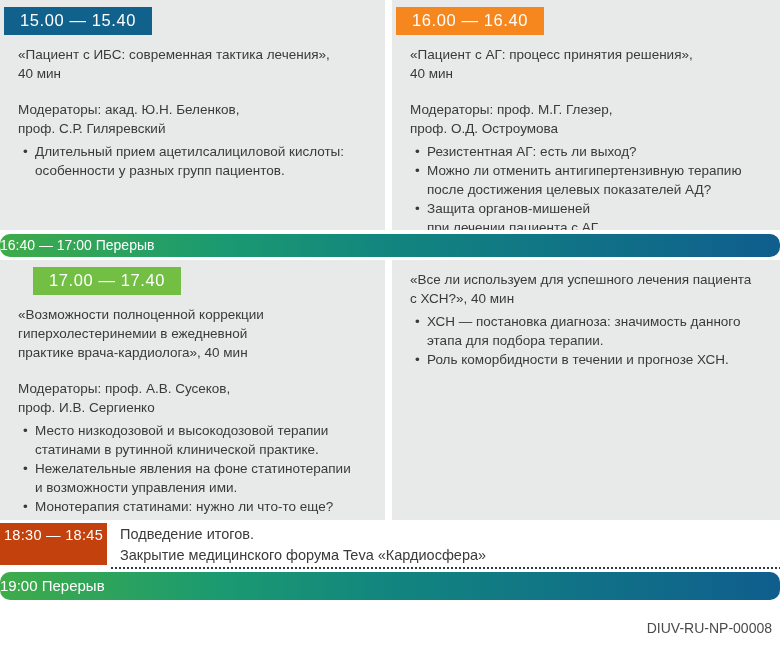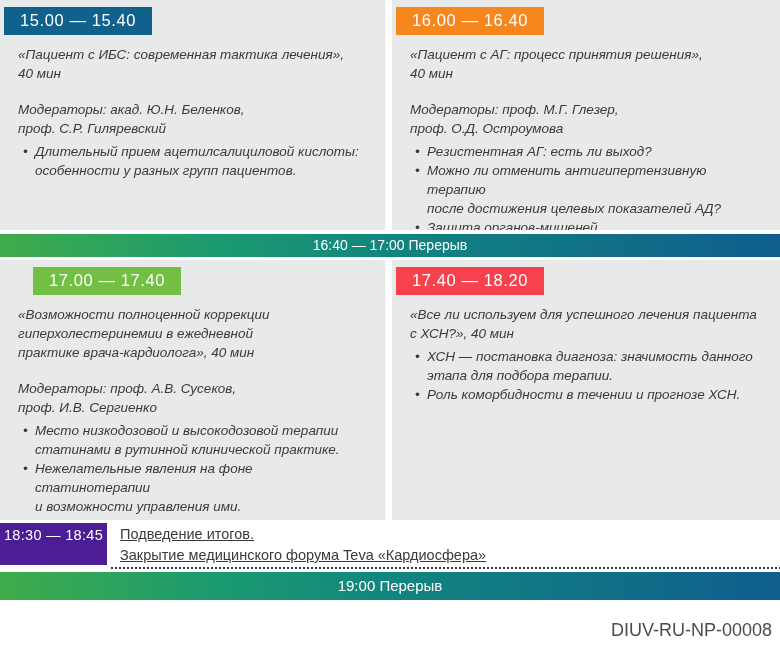--- a/index.html
+++ b/index.html
@@ -10,45 +10,45 @@
   .sessions-row { display:flex; column-gap:7px; }
   .row-1 { height:230px; }
   .row-2 { height:260px; }
   .block { background:#e8e9e9; height:100%; overflow:hidden; }
   .block.left { width:385px; flex:none; }
   .block.right { flex:1; }
 
   .badge { display:inline-block; margin:7px 0 0 4px; padding:4px 16px 5px;
     color:#fff; font-size:16.5px; letter-spacing:.6px; white-space:nowrap; }
 
-  .content { padding:0 14px 0 18px; font-size:13.5px; line-height:19px;font-style:italic; }
+  .content { padding:0 14px 0 18px; font-size:13.5px; line-height:19px; }
   .title { margin-top:10px; white-space:pre-line; }
   .moderators { margin-top:17px; white-space:pre-line; }
   ul.bullets { margin-top:4px; list-style:none; }
   ul.bullets li { position:relative; padding-left:17px; }
   ul.bullets li::before { content:"\2022"; position:absolute; left:5px; }
   ul.bullets li span { white-space:pre-line; }
 
-  .break-bar { color:#fff; text-align:center; font-size:14px;
-    background:linear-gradient(90deg,#3fac49 0%,#1b9a70 28%,#12857f 50%,#0f5e8e 100%); }
+  .break-bar { color:#fff; font-size:14px;
+    background:linear-gradient(90deg,#3fac49 0%,#1b9a70 28%,#12857f 50%,#0f5e8e 100%);border-radius:10px; }
   .break-bar.mid { height:23px; line-height:23px; margin:4px 0 3px; }
   .break-bar.bottom { height:28px; line-height:28px; margin-top:3px; font-size:15px; }
 
   .closing-row { display:flex; height:42px; margin-top:3px; }
   .closing-badge { width:107px; flex:none; color:#fff; font-size:14.5px;
     text-align:center; padding-top:4px; letter-spacing:.3px; }
   .closing-text { padding:1px 0 0 13px; font-size:14.5px; line-height:21px;
-    white-space:pre-line;text-decoration:underline; }
+    white-space:pre-line; }
 
   .dotted-line { height:4px; margin-left:110px;
     background-image:radial-gradient(circle,#2e3a42 1px,transparent 1.2px);
     background-size:4px 4px; background-position:0 1px; }
 
   .footer-code { margin-top:20px; text-align:right; padding-right:8px;
-    font-size:18px; color:#4b4b4a; }
+    font-size:14px; color:#4b4b4a; }
 </style>
 </head>
 <body>
 
 <div class="page">
 
   <div class="sessions-row row-1">
     <section class="block left">
       <div class="badge" style="background: rgb(16, 97, 140);">15.00 — 15.40</div>
       <div class="content">
@@ -94,35 +94,34 @@
         <ul class="bullets">
           <li><span>Место низкодозовой и высокодозовой терапии
 статинами в рутинной клинической практике.</span></li>
           <li><span>Нежелательные явления на фоне статинотерапии
 и возможности управления ими.</span></li>
           <li><span>Монотерапия статинами: нужно ли что-то еще?</span></li>
         </ul>
       </div>
     </section>
     <section class="block right">
-      <div class="badge" style="background: rgb(245, 66, 78);">17.40 — 18.20</div>
       <div class="content">
         <p class="title">«Все ли используем для успешного лечения пациента
 с ХСН?», 40 мин</p>
         <ul class="bullets">
           <li><span>ХСН — постановка диагноза: значимость данного
 этапа для подбора терапии.</span></li>
           <li><span>Роль коморбидности в течении и прогнозе ХСН.</span></li>
         </ul>
       </div>
     </section>
   </div>
 
   <div class="closing-row">
-    <div class="closing-badge" style="background: #4c1d95;">18:30 — 18:45</div>
+    <div class="closing-badge" style="background: #c2410c;">18:30 — 18:45</div>
     <div class="closing-text">Подведение итогов.
 Закрытие медицинского форума Teva «Кардиосфера»</div>
   </div>
 
   <div class="dotted-line"></div>
 
   <div class="break-bar bottom">19:00 Перерыв</div>
 
   <div class="footer-code">DIUV-RU-NP-00008</div>
 

